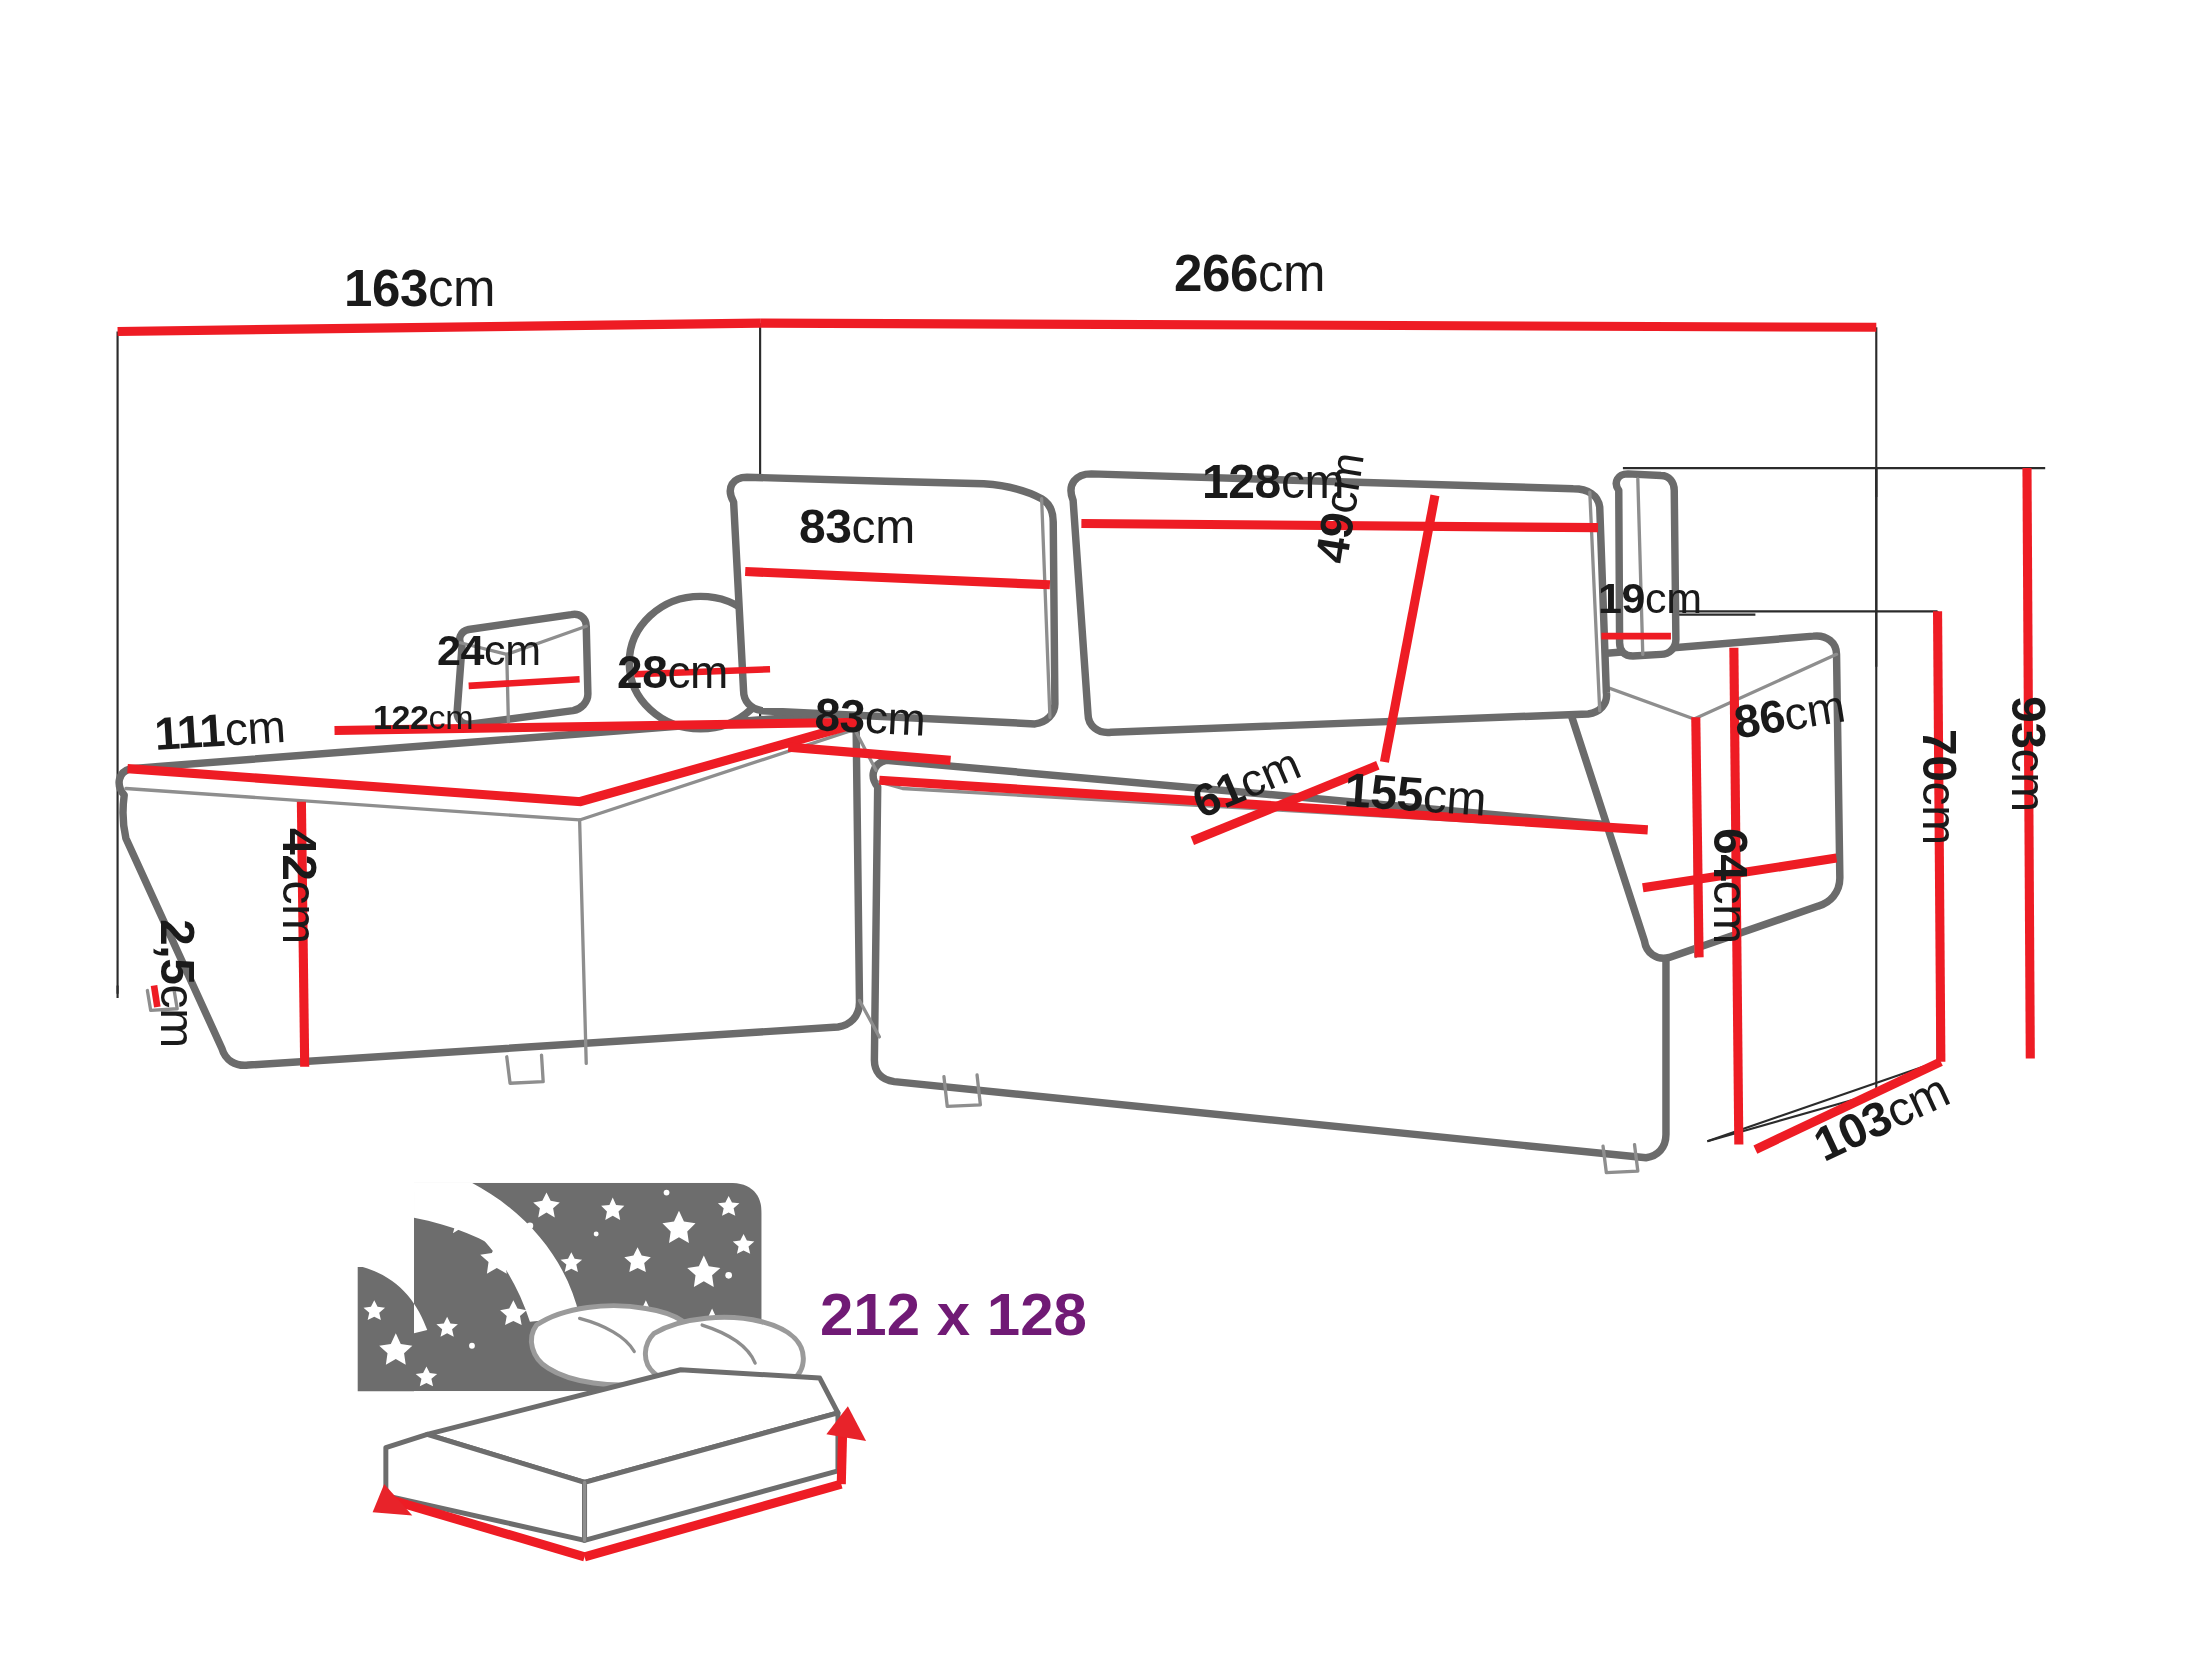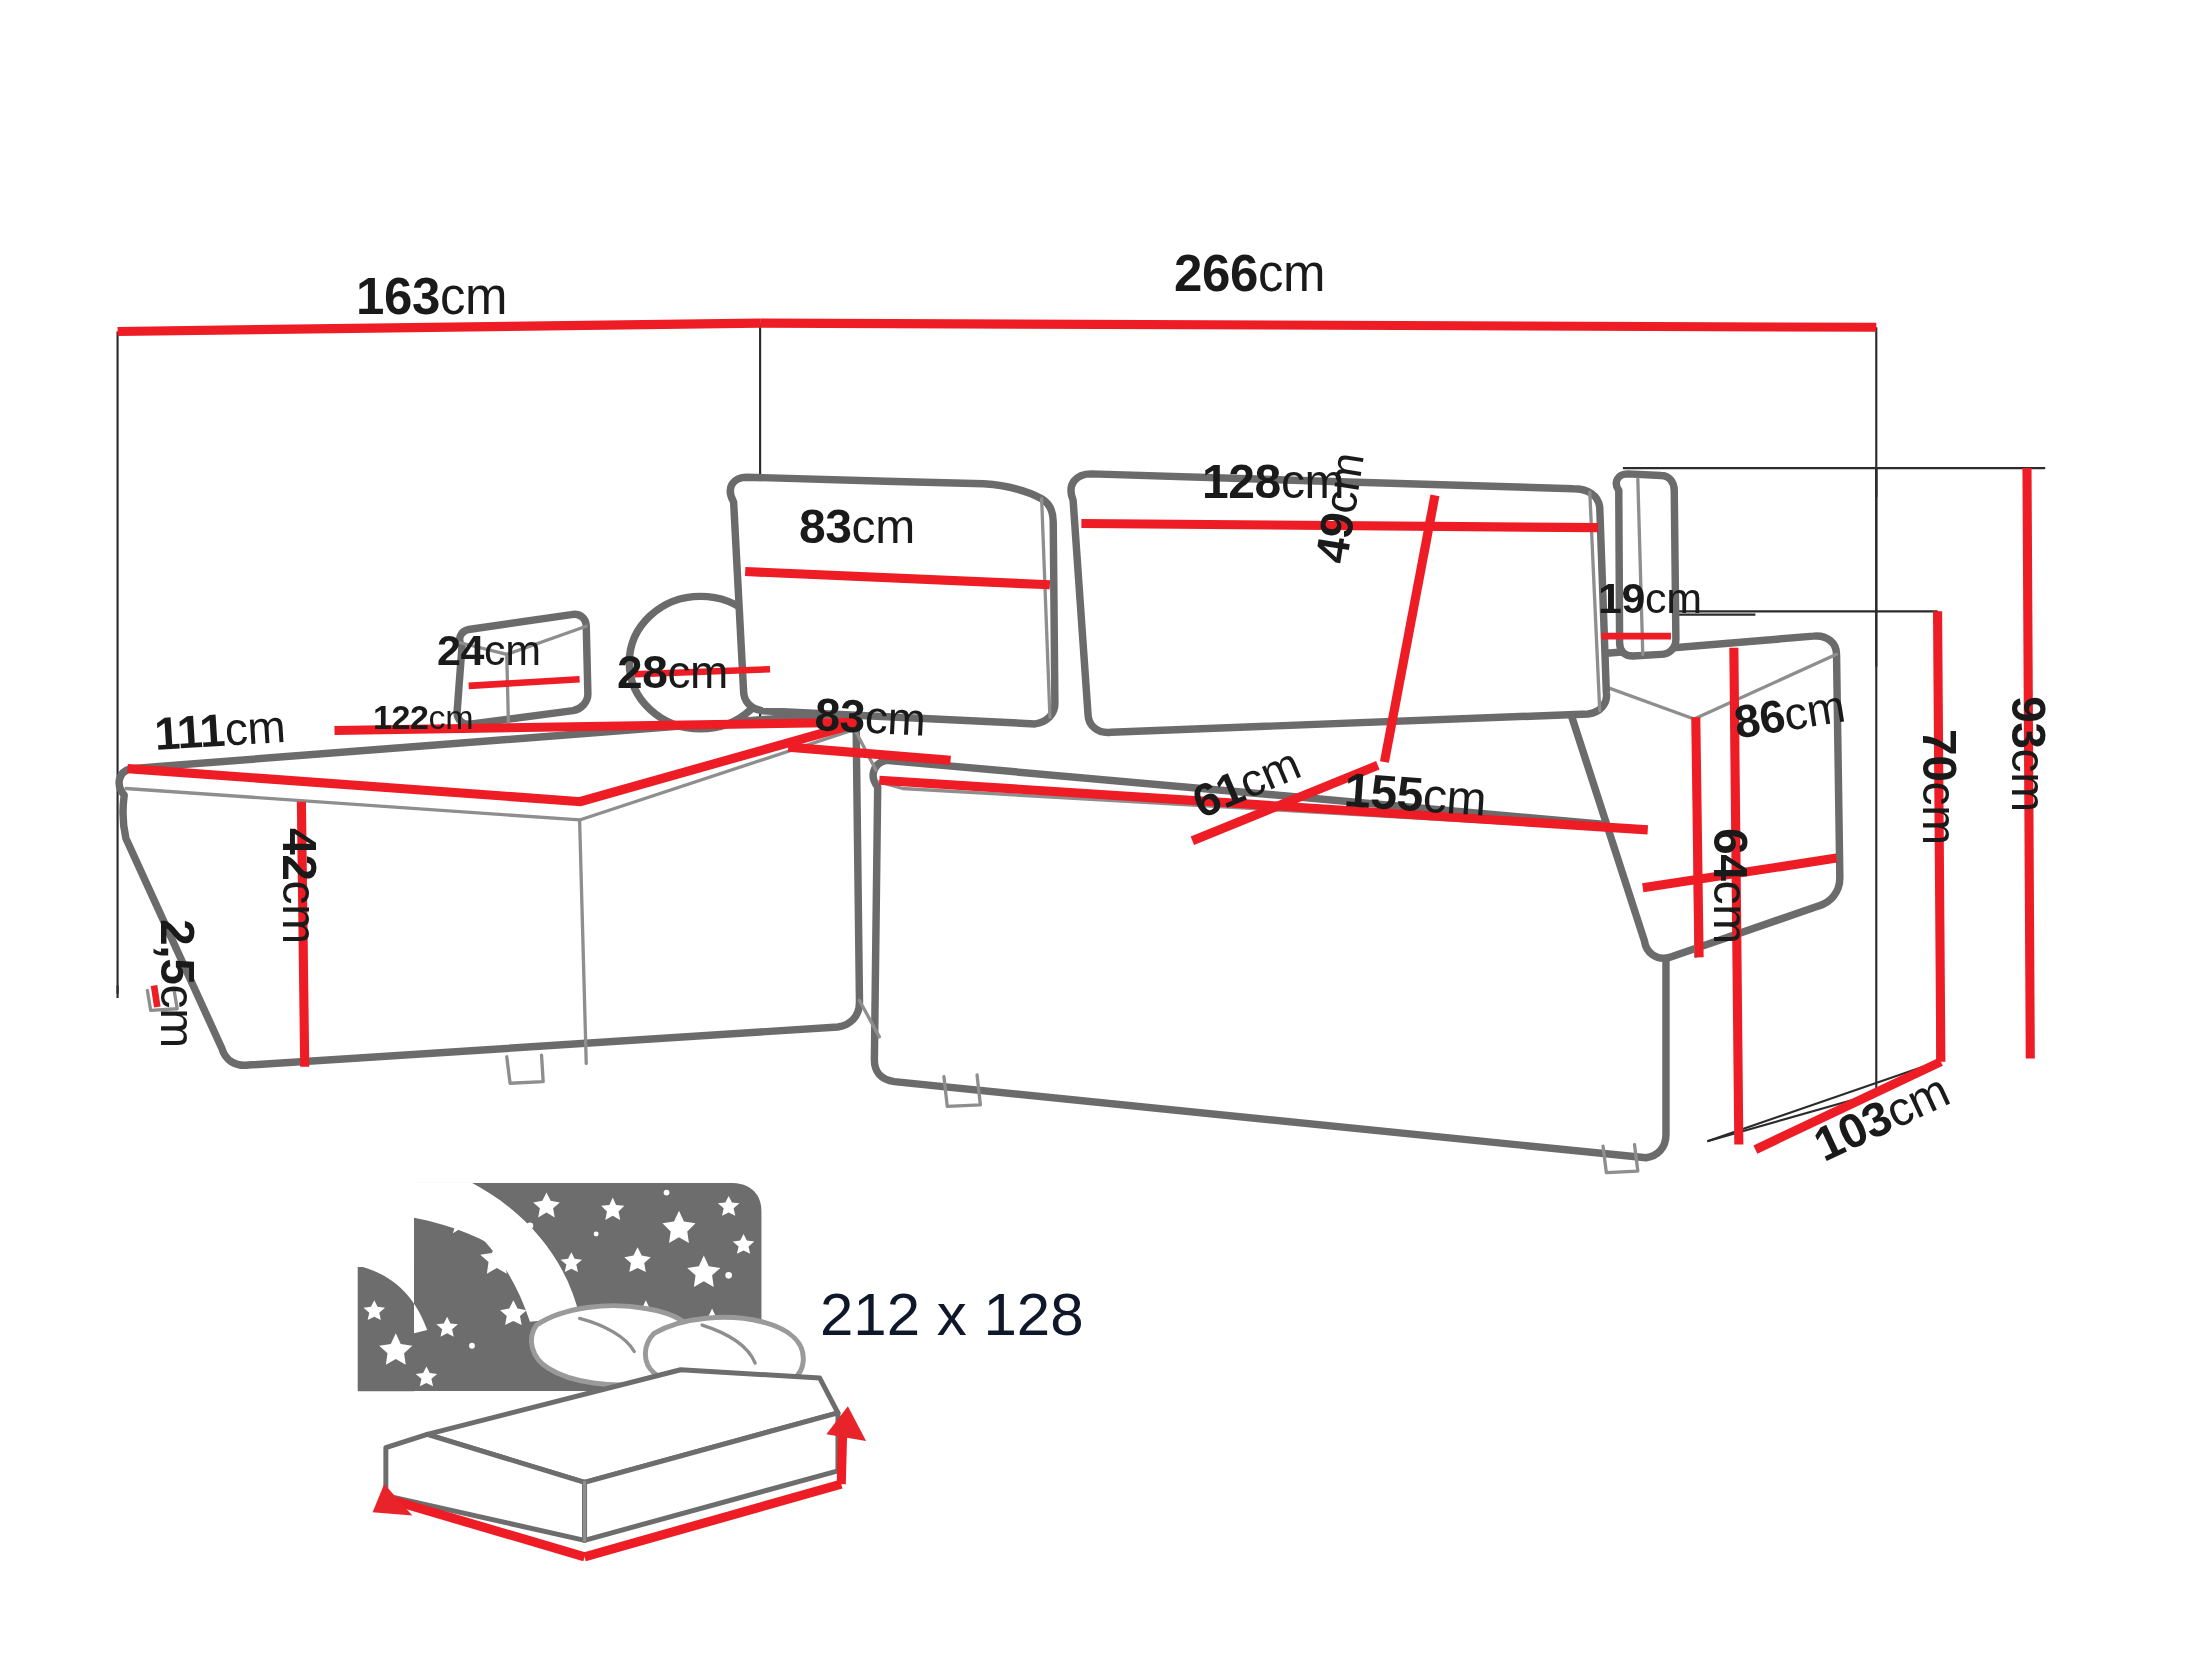--- a/index.html
+++ b/index.html
@@ -90,22 +90,22 @@
     font-weight: bold;
     letter-spacing: -0.4px;
   }
   .lbl .unit {
     font-weight: normal;
     letter-spacing: -0.4px;
   }
   .bedsize {
     position: absolute;
     white-space: nowrap;
-    color: #0f172a;
-    font-weight: normal;
+    color: #701a75;
+    font-weight: bold;
     font-family: "Liberation Sans", sans-serif;
     line-height: 1;
     user-select: none;
   }
 </style>
 </head>
 <body>
 
 <div id="diagram-root">
 
@@ -371,21 +371,21 @@
       <g>
         <path class="dimline" d="M 468 1810 L 706 1880"></path>
         <path class="dimline" d="M 706 1880 L 1016 1792"></path>
         <path class="dimline" d="M 1016 1792 L 1018 1714"></path>
         <polygon class="bedred" points="464,1792 498,1830 450,1826"></polygon>
         <polygon class="bedred" points="1024,1698 1046,1740 998,1732"></polygon>
       </g>
     </g>
   </svg>
 
-  <div class="lbl" style="left:356px; top:263px; font-size:51px;margin-top:8px;">
+  <div class="lbl" style="left:344px; top:263px; font-size:51px;">
     <span class="num">163</span><span class="unit">cm</span>
   </div>
 
   <div class="lbl" style="left:1174px; top:248px; font-size:51px;">
     <span class="num">266</span><span class="unit">cm</span>
   </div>
 
   <div class="lbl" style="left:1202px; top:458px; font-size:48px;">
     <span class="num">128</span><span class="unit">cm</span>
   </div>

